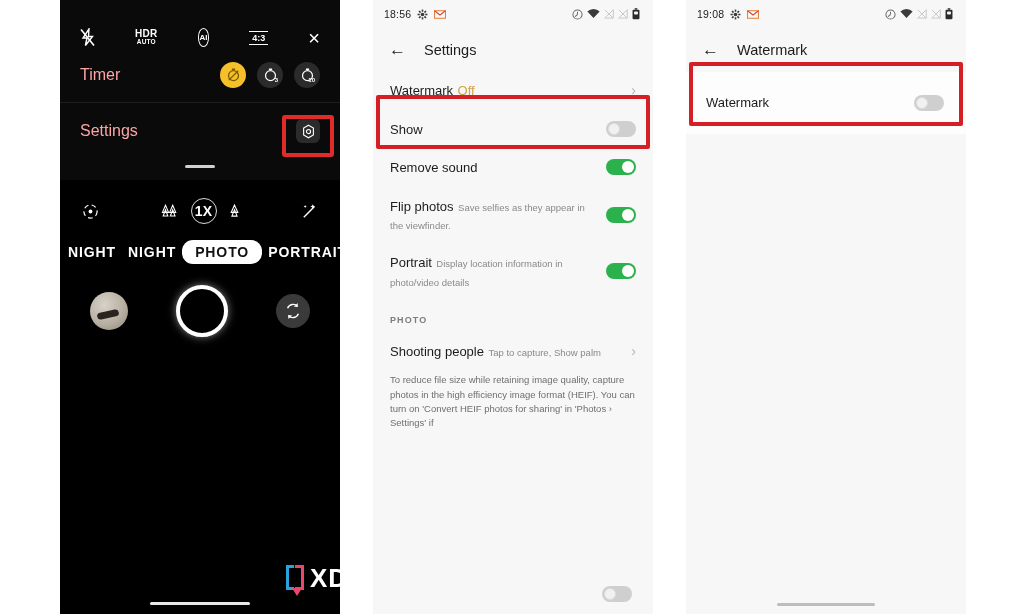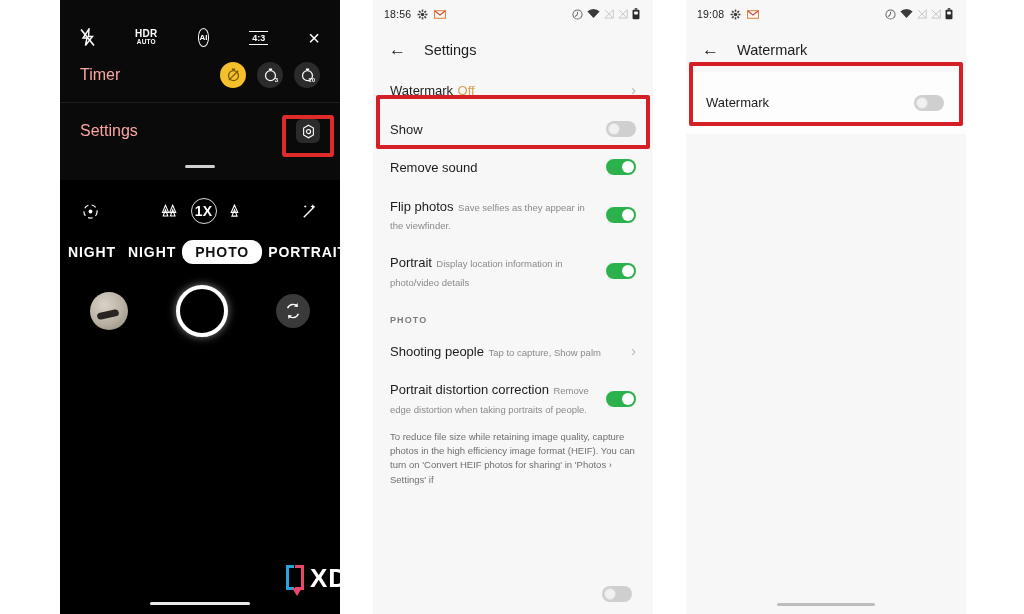--- a/index.html
+++ b/index.html
@@ -467,29 +467,20 @@
     <div class="s-section">PHOTO</div>
 
     <div class="s-item">
       <span class="s-item-txt">
         <span class="s-label">Shooting people</span>
         <span class="s-sub">Tap to capture, Show palm</span>
       </span>
       <span class="chev">›</span>
     </div>
 
-    <div class="s-item">
-      <span class="s-item-txt">
-        <span class="s-label">Portrait distortion correction</span>
-        <span class="s-sub">Remove edge distortion when taking portraits of people.</span>
-      </span>
-      <span class="toggle on">
-          <i></i>
-        </span>
-    </div>
 
     <div class="heif-body">To reduce file size while retaining image quality, capture photos in the high efficiency image format (HEIF). You can turn on 'Convert HEIF photos for sharing' in 'Photos › Settings' if</div>
     <span class="toggle off mid-bottom-toggle">
         <i></i>
       </span>
 
     <div class="redbox-mid"></div>
 
   </div>
 

